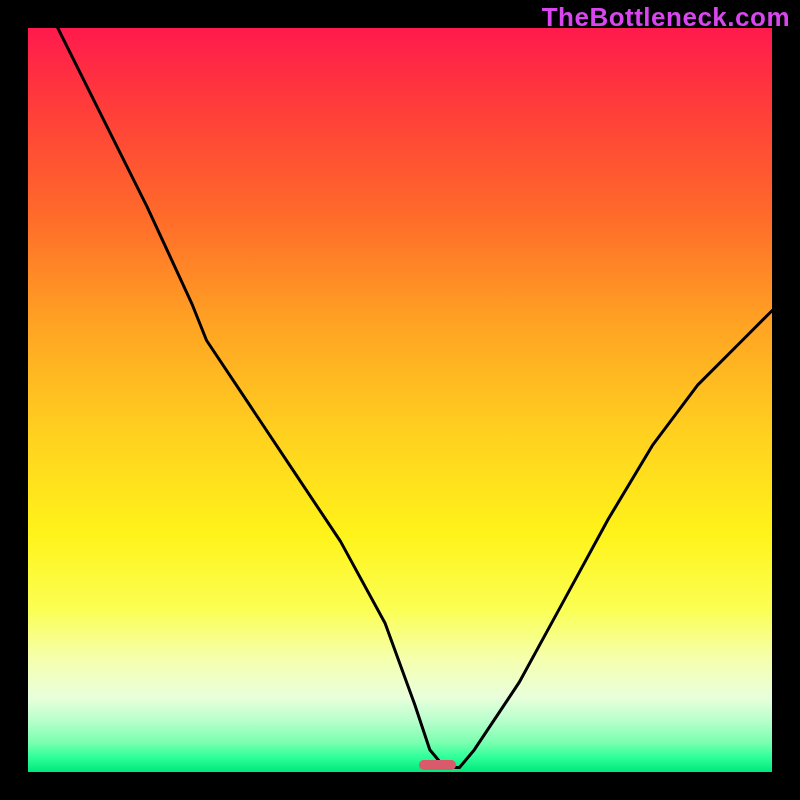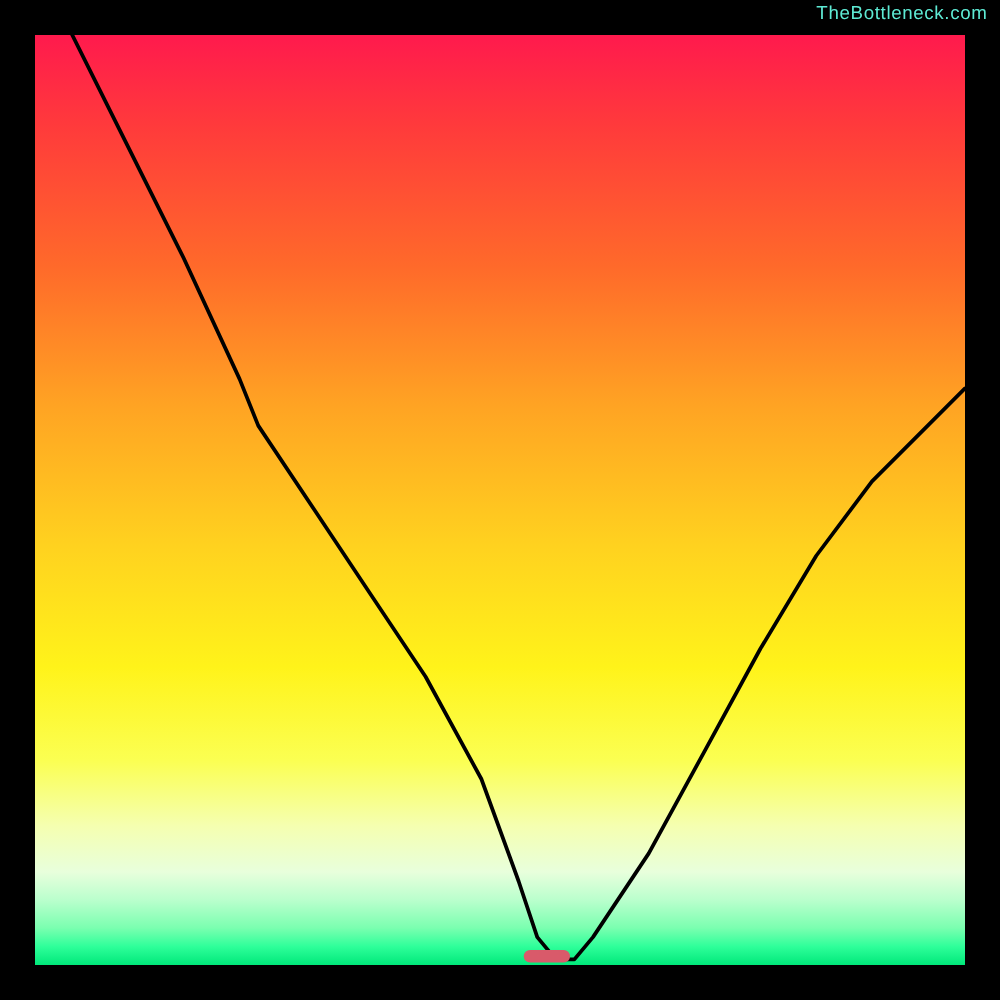--- a/index.html
+++ b/index.html
@@ -14,23 +14,23 @@
   .container {
     position: relative;
     width: 800px;
     height: 800px;
     background: #000;
   }
   .watermark {
     position: absolute;
     top: 2px;
     right: 10px;
-    color: #5eead4;
-    font-size: 15px;
-    font-weight: 400;
+    color: #d946ef;
+    font-size: 26px;
+    font-weight: 700;
     letter-spacing: 0.5px;
   }
   .plot-area {
     position: absolute;
     left: 28px;
     top: 28px;
     width: 744px;
     height: 744px;
     background: linear-gradient(to bottom,
       #ff1a4d 0%,

